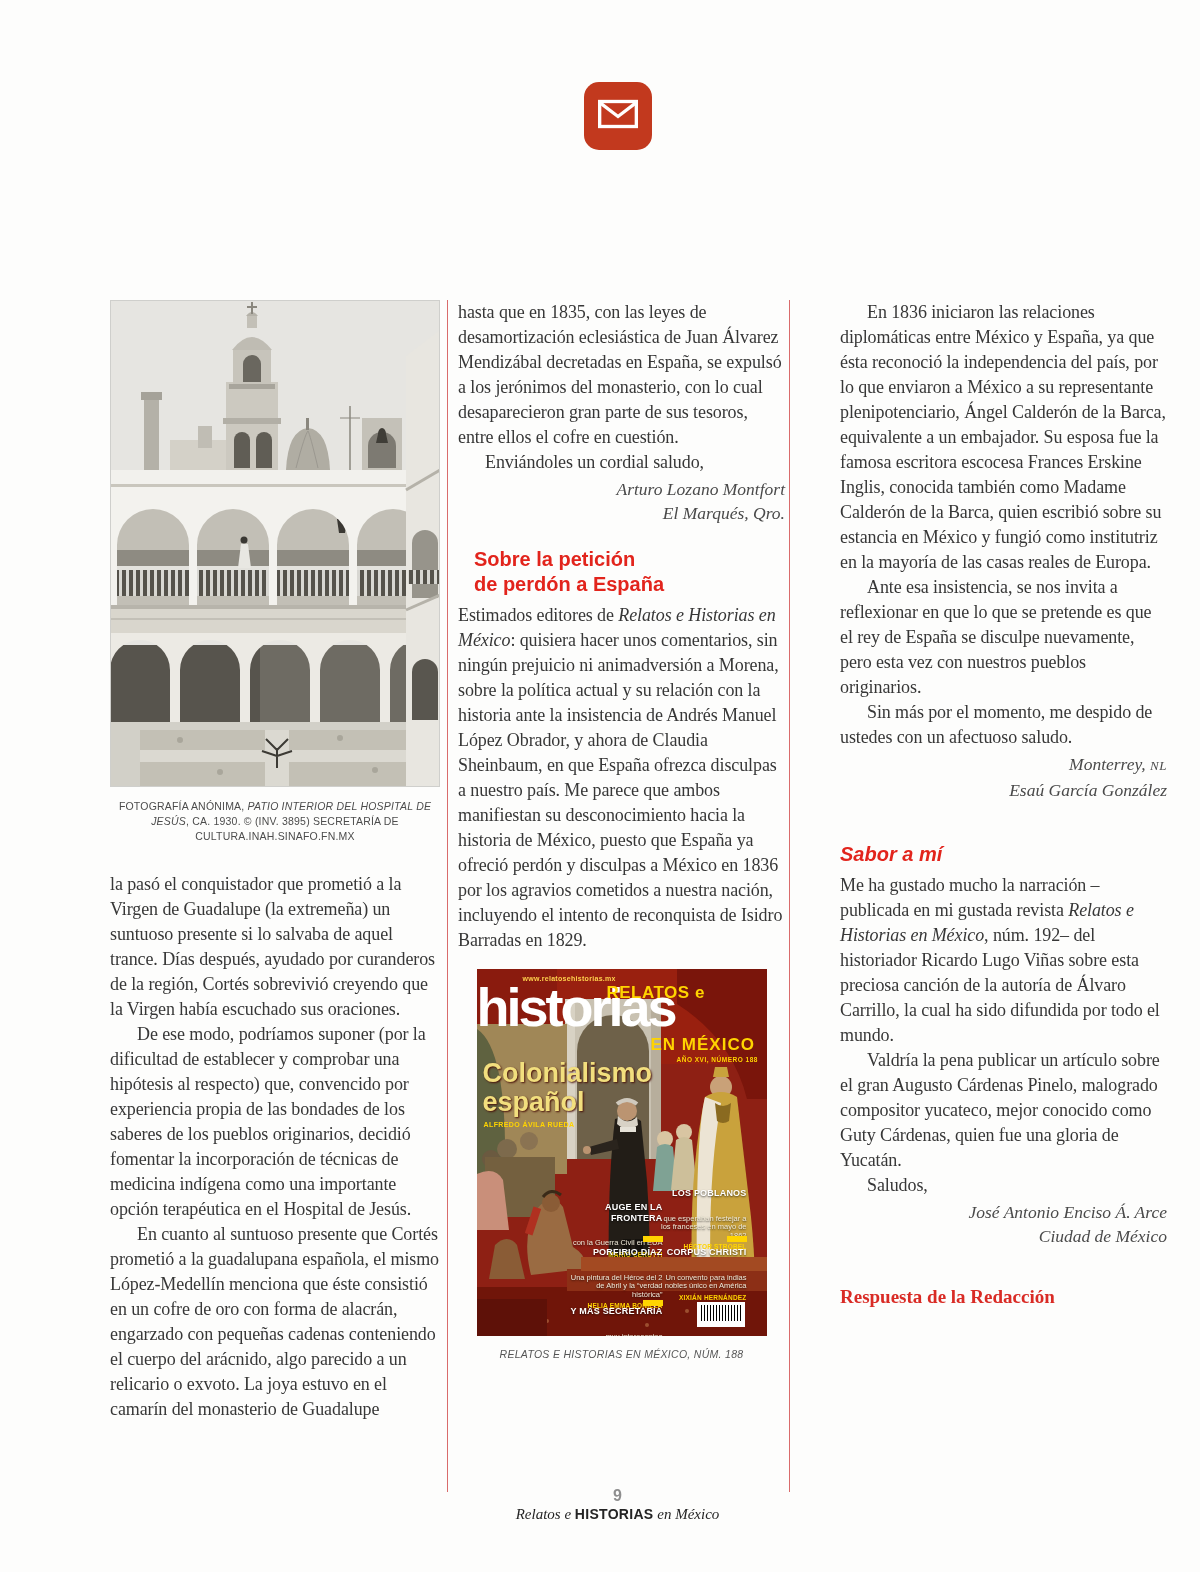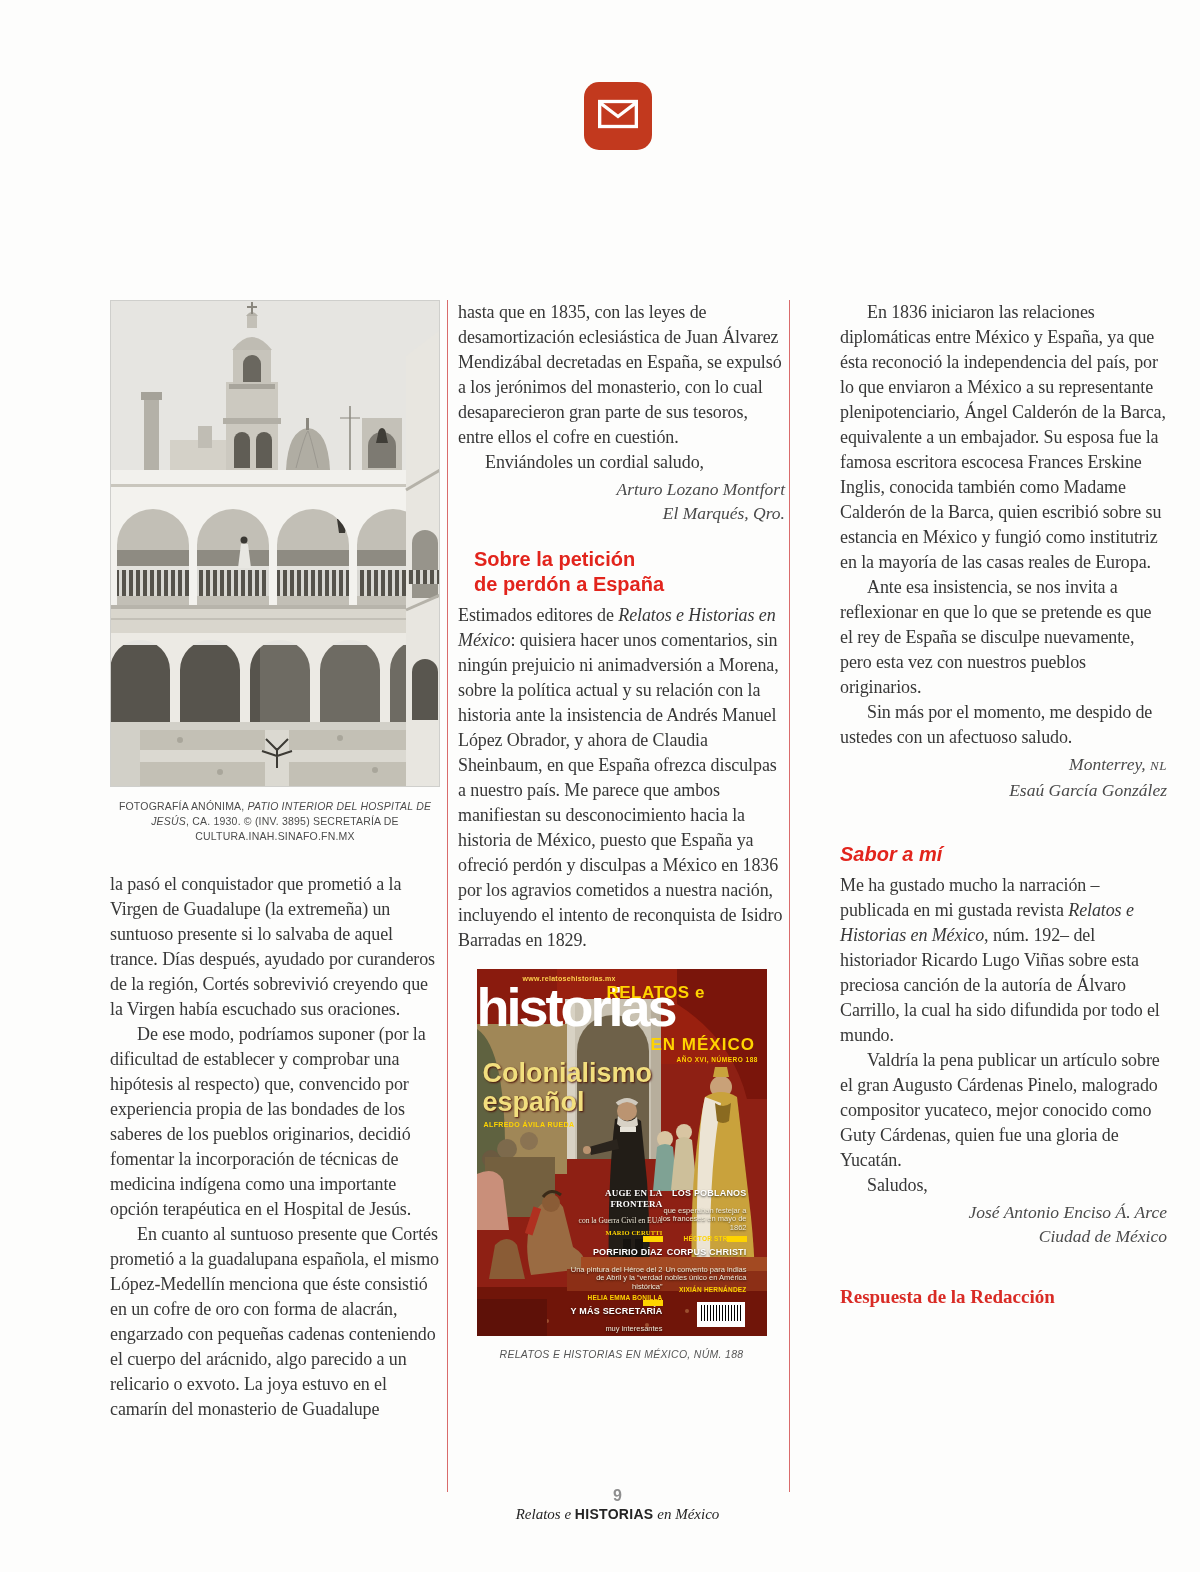--- a/index.html
+++ b/index.html
@@ -64,24 +64,24 @@
   .cv-mast-sub { top:66px; left:174px; font-size:17px; font-weight:bold; color:#ffd400; letter-spacing:1px; }
   .cv-issue { top:87px; left:200px; font-size:6.5px; font-weight:bold; color:#ffd400; letter-spacing:0.5px; }
   .cv-title1 { top:90px;  left:6px; font-size:27px; font-weight:bold; color:#f2df7e;
                text-shadow:1px 1px 2px #4a1208; line-height:28px; }
   .cv-title2 { top:119px; left:6px; font-size:27px; font-weight:bold; color:#f2df7e;
                text-shadow:1px 1px 2px #4a1208; line-height:28px; }
   .cv-author { top:152px; left:7px; font-size:7px; font-weight:bold; color:#ffd400; letter-spacing:0.4px; }
   .feat { position:absolute; width:92px; text-align:right; }
   .feat .t { font-size:9px; font-weight:bold; color:#ffffff; line-height:10.5px;
              letter-spacing:0.2px; text-shadow:0 1px 2px rgba(0,0,0,0.65); }
-  .feat .s { font-size:7.5px; color:#efe9d8; line-height:8.5px; margin-top:8px;
+  .feat .s { font-size:7.5px; color:#efe9d8; line-height:8.5px; margin-top:16px;
              text-shadow:0 1px 2px rgba(0,0,0,0.65); }
   .feat .a { font-size:6.5px; font-weight:bold; color:#ffd400; margin-top:3px; letter-spacing:0.2px; }
-  .feat-a1 { left:94px;  top:219px;font-family:Liberation Serif, serif; }
+  .feat-a1 { left:94px;  top:233px; }
   .feat-b1 { left:178px; top:219px; }
   .feat-a2 { left:94px;  top:278px; }
   .feat-b2 { left:178px; top:278px; }
   .feat-a3 { left:94px;  top:337px; }
   .dash { position:absolute; width:20px; height:6px; background:#ffd400; }
   .dash-a1 { left:166px; top:267px; }
   .dash-b1 { left:250px; top:267px; }
   .dash-a2 { left:166px; top:331px; }
   .barcode { position:absolute; left:220px; top:333px; width:48px; height:25px; background:#ffffff; }
   .barcode .lines { position:absolute; left:4px; top:3px; right:4px; bottom:6px;

